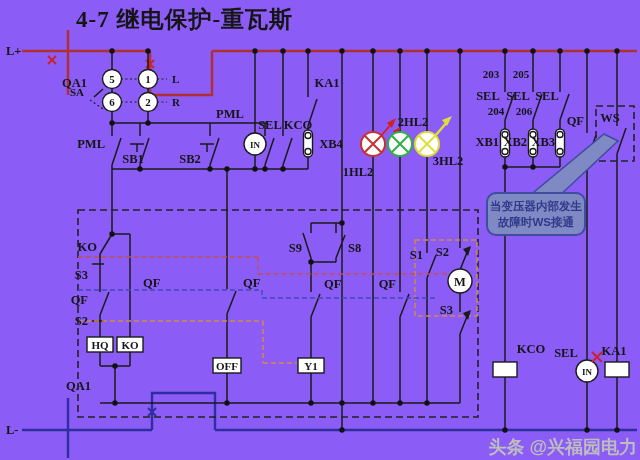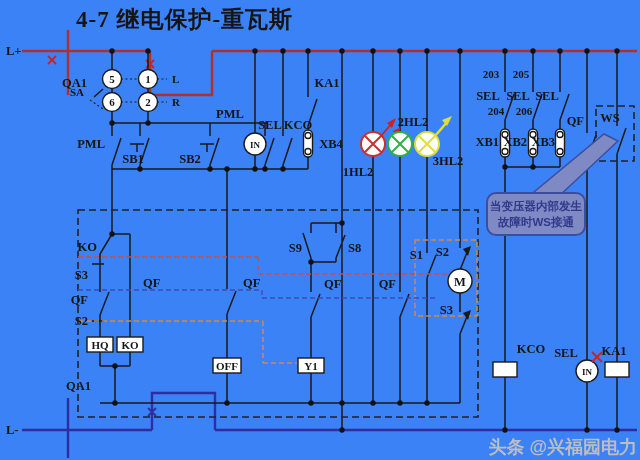--- a/index.html
+++ b/index.html
@@ -1,16 +1,16 @@
 <!DOCTYPE html>
 <html><head>
 <meta charset="utf-8">
 <style>
   html,body{margin:0;padding:0;background:#fff;}
-  .stage{width:640px;height:460px;position:relative;background:#3b82f6;overflow:hidden;}
+  .stage{width:640px;height:460px;position:relative;background:#8b5cf6;overflow:hidden;}
   svg text{font-family:"Liberation Serif",serif;font-weight:bold;fill:#151515;}
   .title{font-size:23px;letter-spacing:1px;}
   .lbl{font-size:12.5px;}
   .sm{font-size:11px;}
   .digit{font-size:11px;}
   .inlbl{font-size:9px;}
   .boxlbl{font-size:11px;}
   .cn{font-family:"Liberation Sans",sans-serif;font-size:11.5px;fill:#2f3a8a;}
   .wm{font-family:"Liberation Sans",sans-serif;font-size:18px;fill:#bdbdbd;}
   .blk{stroke:#1a1a1a;stroke-width:1.5;fill:none;}

